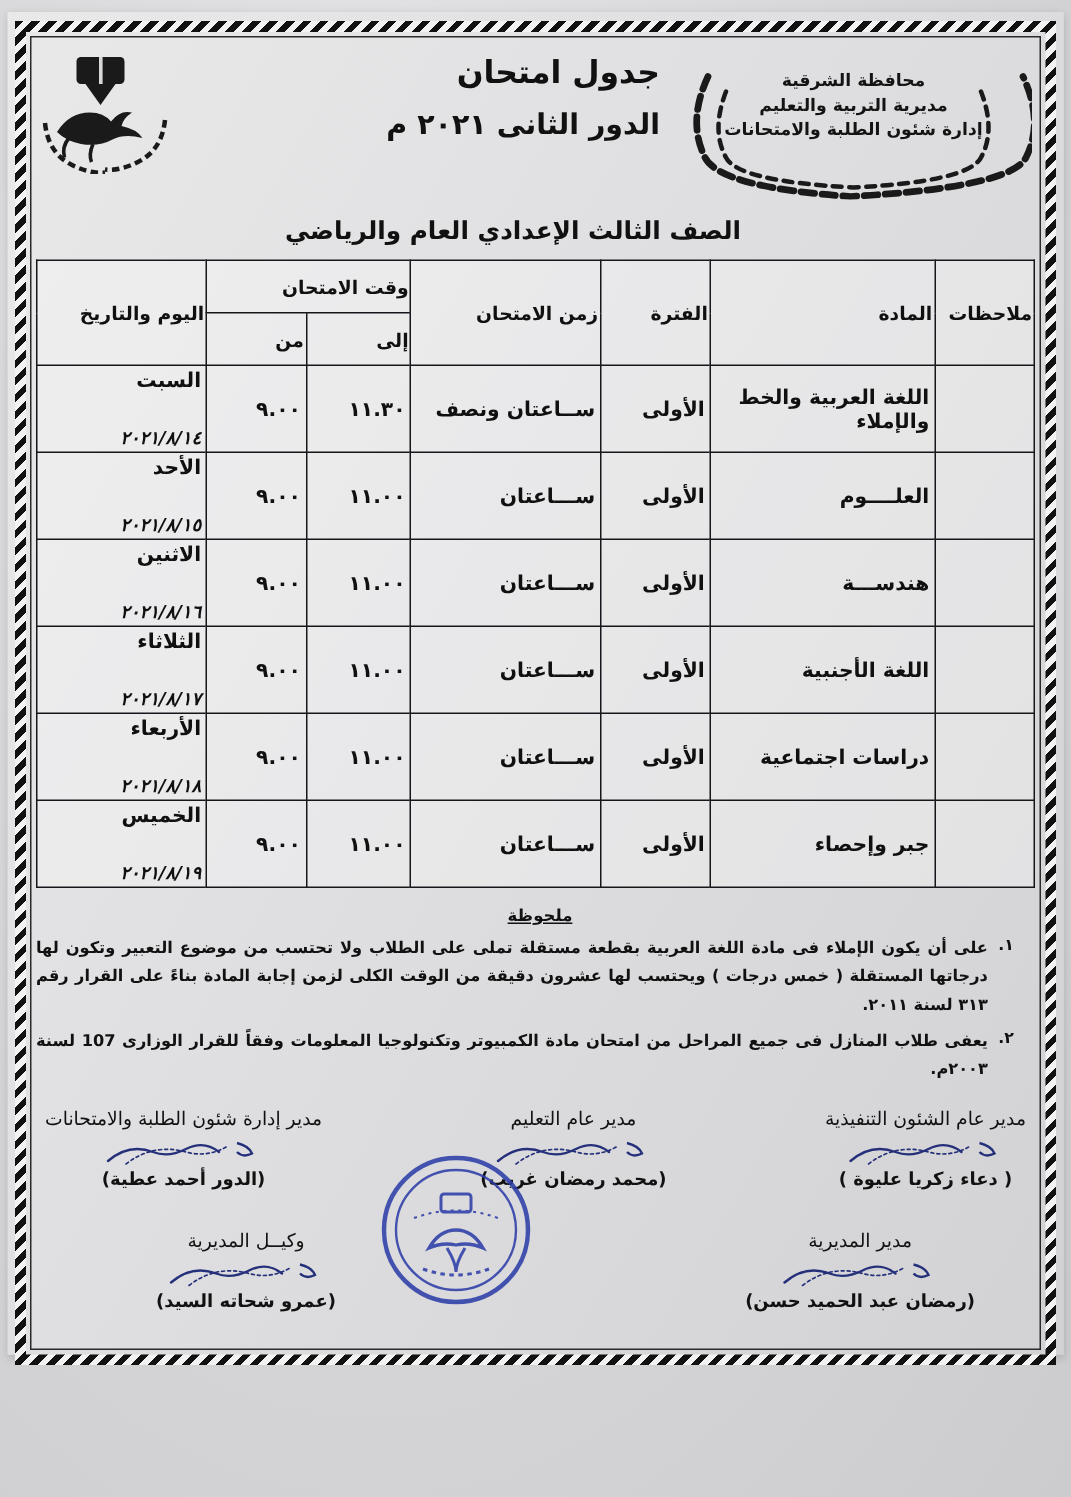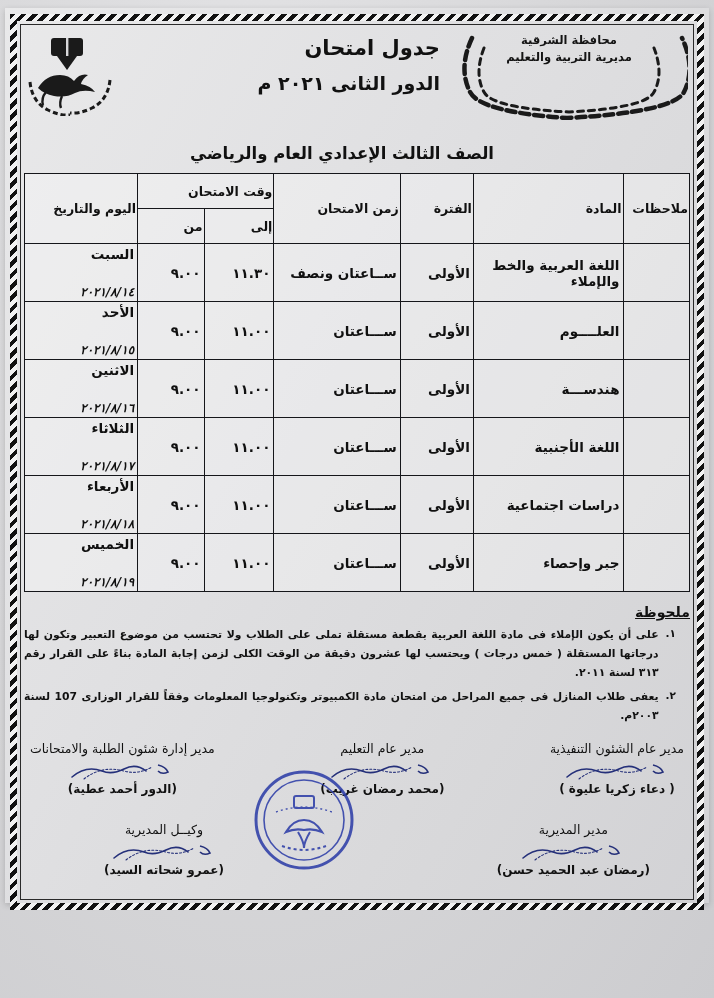--- a/index.html
+++ b/index.html
@@ -78,21 +78,21 @@
     position: absolute;
     right: auto;
     left: 0;
     top: 4px;
     width: 92px;
     height: 86px;
   }
   .ministry-block {
     position: absolute;
     right: 2px;
-    top: 2px;
+    top: 15px;
     width: 238px;
     height: 92px;
     text-align: center;
   }
   .ministry-lines {
     position: relative;
     z-index: 2;
     padding-top: 4px;
   }
   .ministry-lines div {
@@ -172,22 +172,22 @@
   .day-date   { font-size: 12px; display: block; margin-top: 23px; letter-spacing: .3px; font-style: italic; }
   .timecell   { font-size: 14px; letter-spacing: 1px; }
   .subject    { font-size: 14px; letter-spacing: .3px; }
   .duration   { font-size: 13.5px; letter-spacing: .6px; }
 
   
   .notes {
     margin-top: 12px;
   }
   .notes-title {
-    text-align: right;
-    font-size: 14px;
+    text-align: center;
+    font-size: 11px;
     font-weight: bold;
     text-decoration: underline;
     margin-bottom: 6px;
     padding-left: 6px;
   }
   .note-row {
     display: flex;
     align-items: flex-start;
     gap: 7px;
     margin-bottom: 5px;
@@ -279,20 +279,21 @@
       </div>
 
       <div class="ministry-block">
         <svg class="wreath" viewBox="0 0 238 92" aria-hidden="true">
           <path d="M22 10 q-14 30 -2 54 q10 20 97 26 q107 -6 117 -26 q12 -24 -2 -54" stroke="#1a1a1a" stroke-width="4.5" fill="none" stroke-dasharray="9 5" stroke-linecap="round"></path>
           <path d="M34 20 q-10 26 0 44 q8 16 85 20 q77 -4 85 -20 q10 -18 0 -44" stroke="#1a1a1a" stroke-width="3" fill="none" stroke-dasharray="6 5" stroke-linecap="round"></path>
         </svg>
         <div class="ministry-lines">
           <div>محافظة الشرقية</div>
           <div>مديرية التربية والتعليم</div>
+          <div>إدارة شئون الطلبة والامتحانات</div>
         </div>
       </div>
 
       <div class="title-block">
         <div class="title-1">جدول امتحان</div>
         <div class="title-2">الدور الثانى  ٢٠٢١ م</div>
       </div>
     </div>
 
     <div class="grade-line">الصف الثالث الإعدادي العام والرياضي</div>

